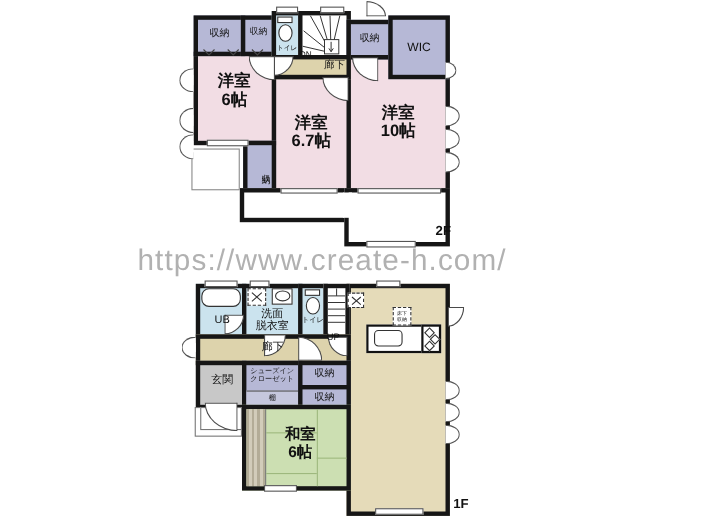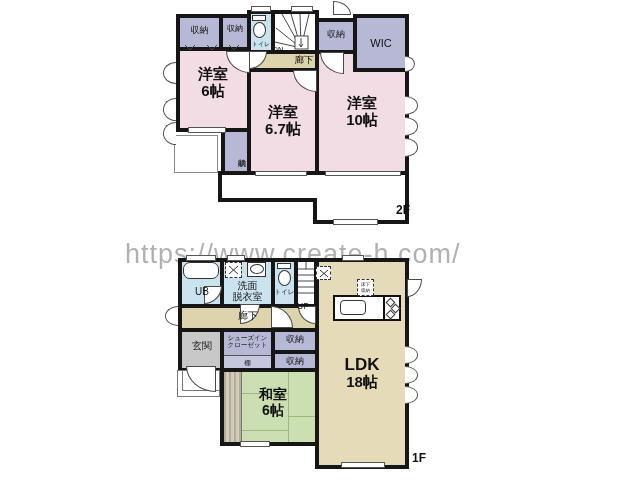--- a/index.html
+++ b/index.html
@@ -93,21 +93,21 @@
   <div class="lbl" style="left:178px;top:25px;width:43px;font-size:9px;">収納</div>
   <div class="lbl" style="left:220px;top:25px;width:30px;font-size:8px;">収納</div>
   <div class="lbl" style="left:318px;top:29px;width:36px;font-size:9px;">収納</div>
   <div class="lbl" style="left:357px;top:37px;width:48px;font-size:11px;">WIC</div>
   <div class="lbl" style="left:249px;top:41px;width:24px;font-size:6px;">トイレ</div>
   <div class="lbl" style="left:287px;top:55px;width:34px;font-size:9.5px;">廊下</div>
   <div class="lbl" style="left:268px;top:46px;width:20px;font-size:7.5px;">DN</div>
   <div class="lbl vert" style="left:227px;top:136px;width:18px;height:34px;font-size:8px;">収納</div>
   <div class="flabel" style="left:396px;top:203px;">2F</div>
 
-  <div class="watermark" style="left:125px;top:239px;">https://www.create-h.com/</div>
+  <div class="watermark" style="left:125px;top:221px;">https://www.create-h.com/</div>
 
   <div class="room" style="left:315px;top:258px;width:94px;height:211px;background:#E5DBB9;"></div>
   <div class="room" style="left:178px;top:258px;width:46px;height:50px;background:#CBE3EE;"></div>
   <div class="room" style="left:220px;top:258px;width:55px;height:50px;background:#CBE3EE;"></div>
   <div class="room" style="left:271px;top:258px;width:27px;height:50px;background:#CBE3EE;"></div>
   <div class="room" style="left:294px;top:258px;width:24px;height:54px;background:#fff;">
     <svg width="100%" height="100%" viewBox="0 0 16 46" preserveAspectRatio="none">
       <path d="M0 7 H16 M0 13 H16 M0 19 H16 M0 25 H16 M0 31 H16 M8 0 V7" stroke="#333" stroke-width="0.9" fill="none"></path>
     </svg>
   </div>
@@ -187,19 +187,15 @@
   <div class="lbl" style="left:221px;top:334px;width:53px;font-size:6.5px;">
     <span>シューズイン</span>
       <span>クローゼット</span>
   </div>
   <div class="lbl" style="left:273px;top:334px;width:44px;font-size:9px;">収納</div>
   <div class="lbl" style="left:273px;top:356px;width:44px;font-size:9px;">収納</div>
   <div class="lbl" style="left:248px;top:387px;width:50px;font-size:14px;font-weight:bold;">
     <span>和室</span>
       <span>6帖</span>
   </div>
-  <div class="lbl" style="left:330px;top:355px;width:64px;font-size:17px;font-weight:bold;">
-    <span>LDK</span>
-      <span style="font-size:15px;">18帖</span>
-  </div>
   <div class="flabel" style="left:412px;top:451px;">1F</div>
 
 </div>
 
 </body></html>

